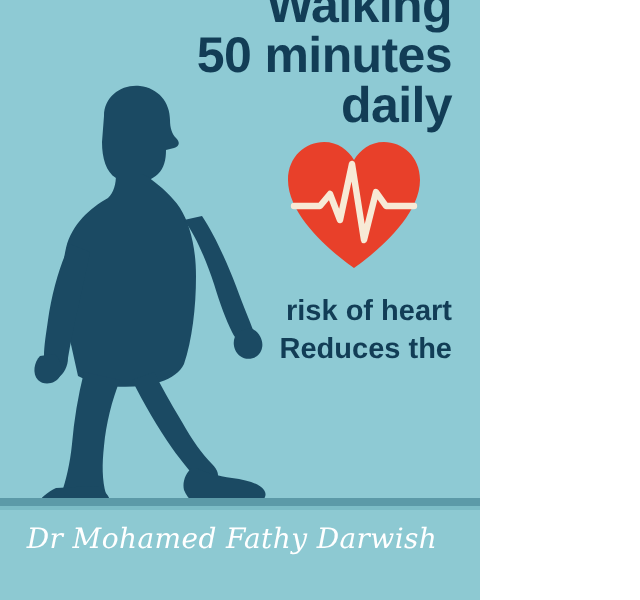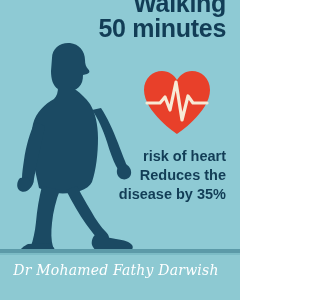--- a/index.html
+++ b/index.html
@@ -160,31 +160,31 @@
       </g>
     </svg>
   </div>
 
   <div class="ground-line"></div>
   <div class="ground-line-soft"></div>
 
   <div class="headline">
     <span class="ln">Walking</span>
     <span class="ln">50 minutes</span>
+    <span class="ln">daily</span>
   </div>
 
   <div class="heart-wrap">
     <svg width="70" height="66" viewBox="0 0 70 66" xmlns="http://www.w3.org/2000/svg">
       <path d="M35 64 C35 64, 2 42, 2 20 C2 8, 11 1, 20 1 C27 1, 32 5, 35 10
                C38 5, 43 1, 50 1 C59 1, 68 8, 68 20 C68 42, 35 64, 35 64 Z" fill="#e8402a"></path>
       <polyline points="5,33 18,33 23,27 28,40 34,12 40,50 46,26 51,33 65,33" fill="none" stroke="#f7ead6" stroke-width="3.2" stroke-linejoin="round" stroke-linecap="round"></polyline>
     </svg>
   </div>
 
   <div class="bodycopy">
     <span class="ln">risk of heart</span>
     <span class="ln">Reduces the</span>
-    <span class="ln">disease by 35%</span>
   </div>
 
   <div class="signature">Dr Mohamed Fathy Darwish</div>
 
 </div>
 
 </body></html>

